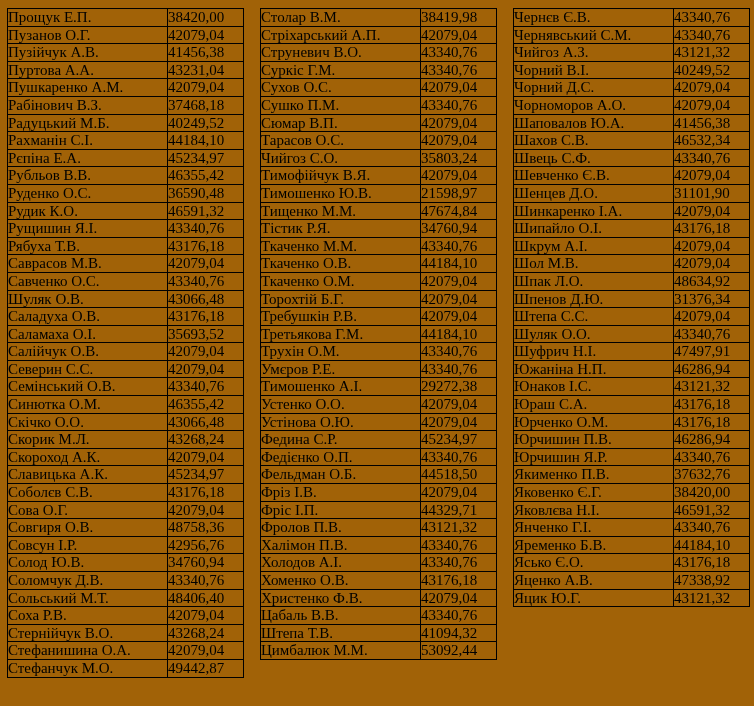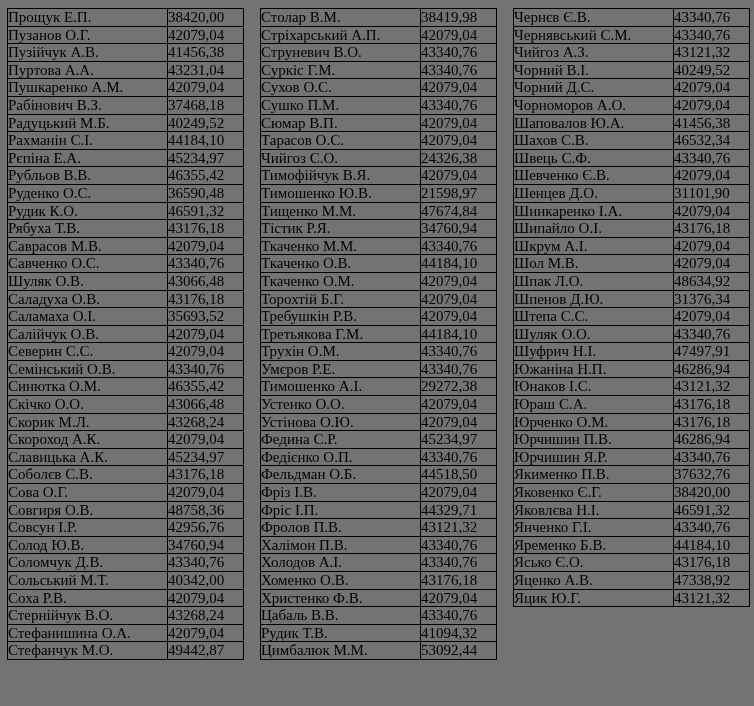--- a/index.html
+++ b/index.html
@@ -4,21 +4,21 @@
 <style>
   html, body {
     margin: 0;
     padding: 0;
     background: #ffffff;
   }
   .page {
     position: relative;
     width: 754px;
     height: 706px;
-    background: #737373;
+    background: #a16207;
     box-sizing: border-box;
     padding: 8px 6px 0 7px;
     font-family: "Liberation Serif", serif;
     overflow: hidden;
   }
   .tables {
     display: flex;
     gap: 16px;
     align-items: flex-start;
   }
@@ -97,20 +97,24 @@
           </tr>
           <tr>
             <td class="name-cell">Руденко О.С.</td>
             <td class="amount-cell">36590,48</td>
           </tr>
           <tr>
             <td class="name-cell">Рудик К.О.</td>
             <td class="amount-cell">46591,32</td>
           </tr>
           <tr>
+            <td class="name-cell">Рущишин Я.І.</td>
+            <td class="amount-cell">43340,76</td>
+          </tr>
+          <tr>
             <td class="name-cell">Рябуха Т.В.</td>
             <td class="amount-cell">43176,18</td>
           </tr>
           <tr>
             <td class="name-cell">Саврасов М.В.</td>
             <td class="amount-cell">42079,04</td>
           </tr>
           <tr>
             <td class="name-cell">Савченко О.С.</td>
             <td class="amount-cell">43340,76</td>
@@ -178,21 +182,21 @@
           <tr>
             <td class="name-cell">Солод Ю.В.</td>
             <td class="amount-cell">34760,94</td>
           </tr>
           <tr>
             <td class="name-cell">Соломчук Д.В.</td>
             <td class="amount-cell">43340,76</td>
           </tr>
           <tr>
             <td class="name-cell">Сольський М.Т.</td>
-            <td class="amount-cell">40342,00</td>
+            <td class="amount-cell">48406,40</td>
           </tr>
           <tr>
             <td class="name-cell">Соха Р.В.</td>
             <td class="amount-cell">42079,04</td>
           </tr>
           <tr>
             <td class="name-cell">Стернійчук В.О.</td>
             <td class="amount-cell">43268,24</td>
           </tr>
           <tr>
@@ -234,21 +238,21 @@
           <tr>
             <td class="name-cell">Сюмар В.П.</td>
             <td class="amount-cell">42079,04</td>
           </tr>
           <tr>
             <td class="name-cell">Тарасов О.С.</td>
             <td class="amount-cell">42079,04</td>
           </tr>
           <tr>
             <td class="name-cell">Чийгоз С.О.</td>
-            <td class="amount-cell">24326,38</td>
+            <td class="amount-cell">35803,24</td>
           </tr>
           <tr>
             <td class="name-cell">Тимофійчук В.Я.</td>
             <td class="amount-cell">42079,04</td>
           </tr>
           <tr>
             <td class="name-cell">Тимошенко Ю.В.</td>
             <td class="amount-cell">21598,97</td>
           </tr>
           <tr>
@@ -341,21 +345,21 @@
           </tr>
           <tr>
             <td class="name-cell">Христенко Ф.В.</td>
             <td class="amount-cell">42079,04</td>
           </tr>
           <tr>
             <td class="name-cell">Цабаль В.В.</td>
             <td class="amount-cell">43340,76</td>
           </tr>
           <tr>
-            <td class="name-cell">Рудик Т.В.</td>
+            <td class="name-cell">Штепа Т.В.</td>
             <td class="amount-cell">41094,32</td>
           </tr>
           <tr>
             <td class="name-cell">Цимбалюк М.М.</td>
             <td class="amount-cell">53092,44</td>
           </tr>
         </tbody>
     </table>
     <table class="salary">
       <tbody>

